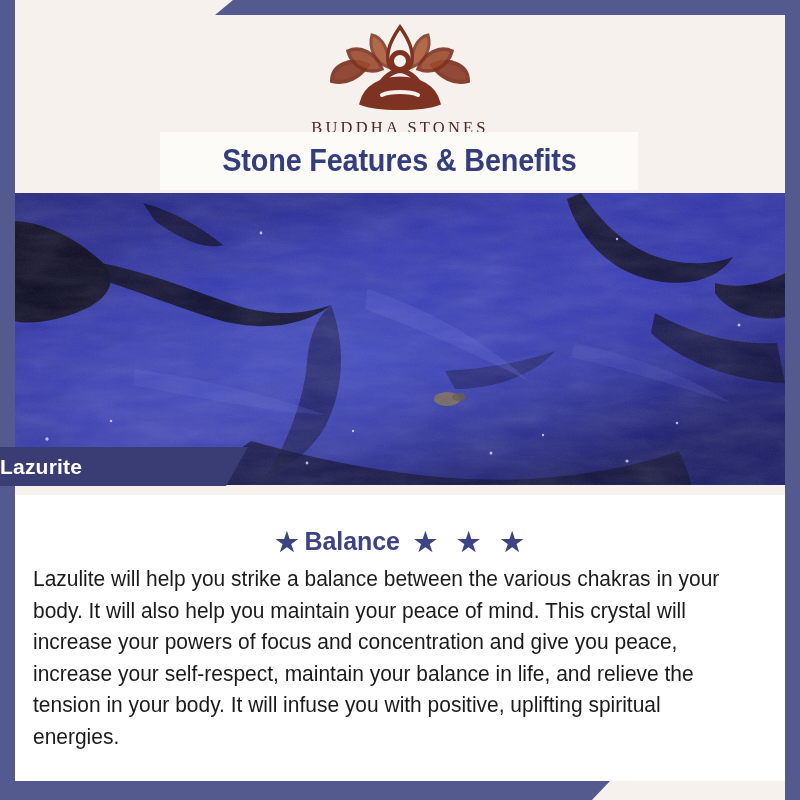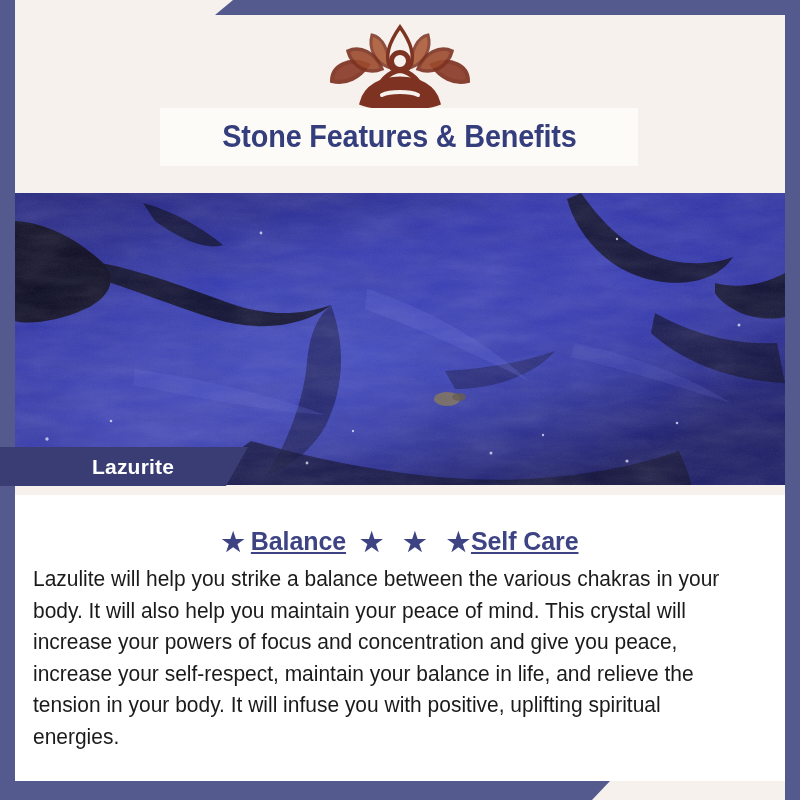--- a/index.html
+++ b/index.html
@@ -59,21 +59,21 @@
     color:#4a2a22; font-weight:400; white-space:nowrap;
   }
 
   
   .title-banner {
     position:absolute; top:0px; left:160px; width:478px; height:58px;
     background:#fdfbf8;
     display:flex; align-items:center; justify-content:center;
   }
   .title-banner-holder {
-    position:absolute; left:0; right:0; top:108px; height:58px; z-index:4;
+    position:absolute; left:0; right:0; top:132px; height:58px; z-index:4;
   }
   .title-text {
     font-size:31px; font-weight:bold; color:#353e7c;
     letter-spacing:-0.2px;
     transform:scaleX(0.93); transform-origin:center;
     white-space:nowrap;
   }
 
   
   .stone {
@@ -86,21 +86,21 @@
   
   .stone-label {
     position:absolute; top:447px; left:0; width:248px; height:39px;
     background:#3a3c74;
     clip-path: polygon(0 0, 100% 0, calc(100% - 22px) 100%, 0 100%);
     display:flex; align-items:center;
     z-index:8;
   }
   .stone-label-text {
     color:#ffffff; font-size:21px; font-weight:bold;
-    margin-left:92px; letter-spacing:0.2px; white-space:nowrap;
+    letter-spacing:0.2px; white-space:nowrap;
   }
 
   
   .card {
     position:absolute; top:486px; left:15px; width:770px; height:295px;
     background:#ffffff; z-index:3;
   }
   .card-strip {
     position:absolute; top:0; left:0; right:0; height:9px;
     background:#f6f1ec;
@@ -109,21 +109,21 @@
   .keywords {
     position:absolute; top:41px; left:0; right:0;
     display:flex; align-items:center; justify-content:center;
     gap:0px;
     color:#3d4383;
     font-size:25px; font-weight:bold;
     white-space:nowrap;
   }
   .kw { display:inline-flex; align-items:center; }
   .kw .star { font-size:26px; line-height:1; margin-right:6px; }
-  .kw .label { letter-spacing:-0.1px;text-decoration:underline; }
+  .kw .label { letter-spacing:-0.1px; }
   .kw + .kw { margin-left:18px; }
   .kw.tight + .kw.tight { margin-left:14px; }
   .kw.nogap .star { margin-right:1px; }
 
   .body-text {
     position:absolute; top:78px; left:18px; right:14px;
     font-size:21.5px; line-height:31.5px;
     color:#1b1b1b; text-align:left;
     transform:scaleX(0.975); transform-origin:left top;
   }
@@ -284,21 +284,20 @@
         <span class="label">Balance</span>
       </span>
       <span class="kw tight">
         <span class="star">★</span>
       </span>
       <span class="kw tight">
         <span class="star">★</span>
       </span>
       <span class="kw tight nogap">
         <span class="star">★</span>
-        <span class="label">Self Care</span>
       </span>
     </div>
 
     <p class="body-text">Lazulite will help you strike a balance between the various chakras in your body. It will also help you maintain your peace of mind. This crystal will increase your powers of focus and concentration and give you peace, increase your self-respect, maintain your balance in life, and relieve the tension in your body. It will infuse you with positive, uplifting spiritual energies.</p>
   </div>
 
   <div class="frame-bottom"></div>
 </div>
 
 </body></html>

